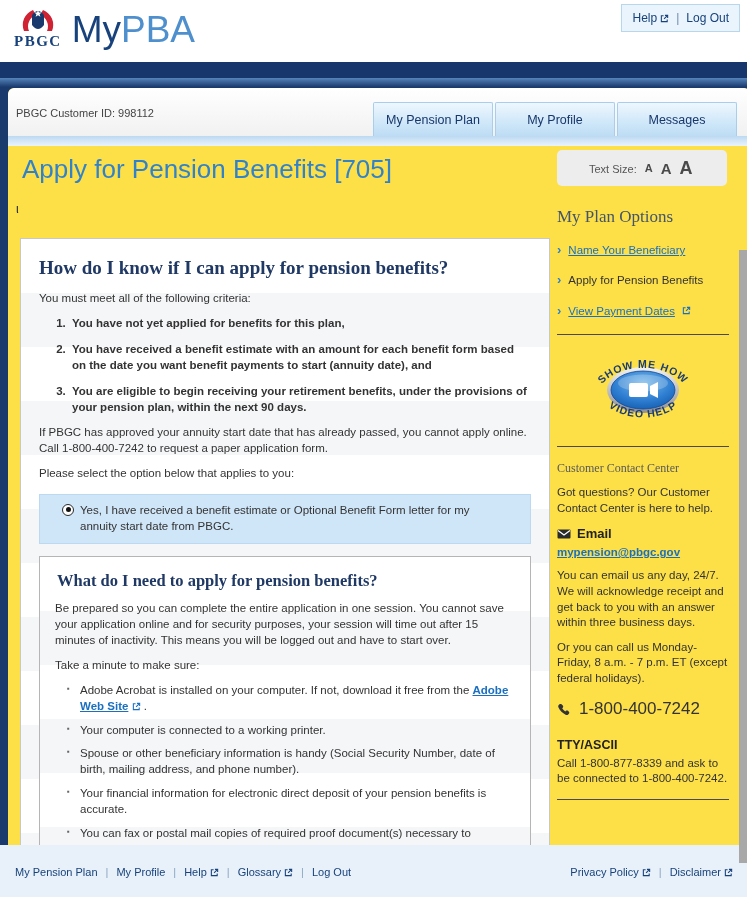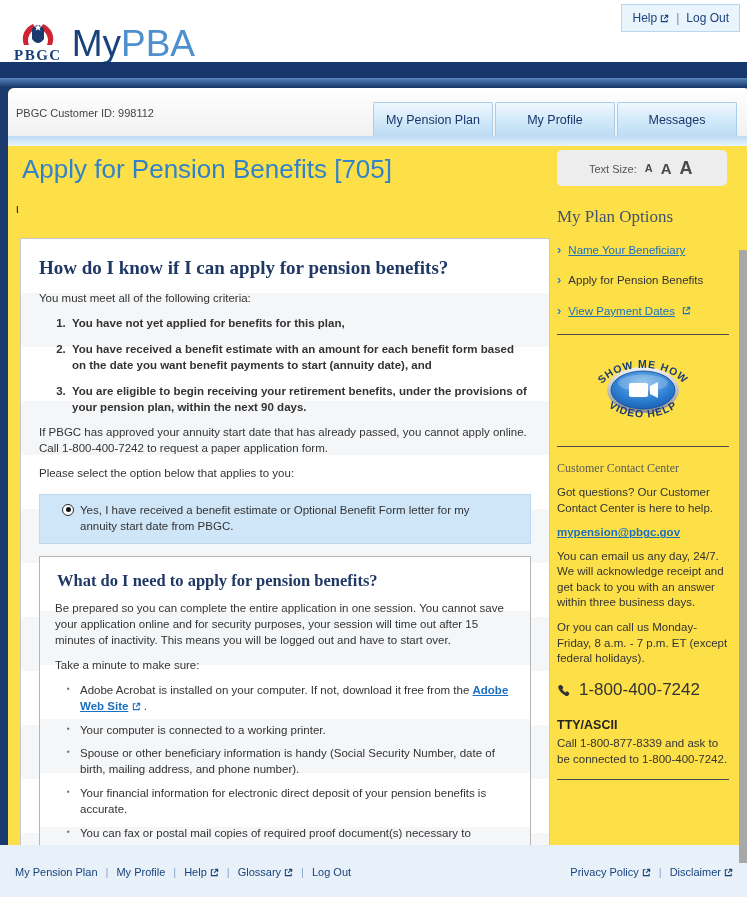--- a/index.html
+++ b/index.html
@@ -4,21 +4,21 @@
 <style>
   * { margin:0; padding:0; box-sizing:border-box; }
   html,body { background:#fff; }
   .page {
     position:relative; width:747px; height:897px; overflow:hidden;
     font-family:"Liberation Sans", sans-serif; color:#333; background:#fff;
   }
 
   
   .hdr { position:absolute; top:0; left:0; right:0; height:62px; background:#fff; }
-  .logo-wrap { position:absolute; left:14px; top:18px; display:flex; align-items:flex-end; }
+  .logo-wrap { position:absolute; left:14px; top:4px; display:flex; align-items:flex-end; }
   .eagle { display:block; margin:0 auto 1px; }
   .pbgc-block { text-align:center; }
   .pbgc-word { font-family:"Liberation Serif", serif; font-weight:bold; font-size:15px;
     color:#17427c; letter-spacing:1.5px; }
   .brand { font-size:37px; margin-left:10px; line-height:1; letter-spacing:0; padding-bottom:2px;}
   .brand .my { color:#17427c; }
   .brand .pba { color:#4e8fce; }
   .help-box { position:absolute; right:7px; top:4px; height:28px; padding:0 10px;
     background:#e9f4fc; border:1px solid #b9d7ec; display:flex; align-items:center; gap:7px;
     font-size:12px; color:#17427c; }
@@ -270,20 +270,27 @@
             <textPath href="#arcB" startOffset="50%" text-anchor="middle">VIDEO HELP</textPath>
           </text>
         </svg>
       </div>
 
       <hr class="sb-hr">
 
       <h2 class="cc-head">Customer Contact Center</h2>
       <p>Got questions? Our Customer Contact Center is here to help.</p>
 
+      <div class="email-row">
+        <svg width="14" height="10" viewBox="0 0 14 10">
+            <rect x="0.5" y="0.5" width="13" height="9" rx="1" fill="#2b2b2b"></rect>
+            <path d="M1 1.5 L7 6 L13 1.5" stroke="#fff" stroke-width="1.3" fill="none"></path>
+          </svg>
+        <span>Email</span>
+      </div>
       <a class="email-link">mypension@pbgc.gov</a>
 
       <p>You can email us any day, 24/7. We will acknowledge receipt and get back to you with an answer within three business days.</p>
       <p>Or you can call us Monday-Friday, 8 a.m. - 7 p.m. ET (except federal holidays).</p>
 
       <div class="phone-row">
         <svg width="15" height="15" viewBox="0 0 20 20">
             <path d="M14.7 11.8c-.9-.8-2-.8-2.8 0l-.8.8c-1.7-1-3.2-2.4-4.2-4.2l.8-.8c.8-.8.8-1.9 0-2.8L6 3.1c-.8-.8-1.9-.8-2.7 0l-1 .9c-.8.9-.9 2.2-.3 3.4 1.9 4.2 5.3 7.6 9.5 9.5 1.2.6 2.5.5 3.4-.3l.9-1c.8-.8.8-1.9 0-2.7l-1.1-1.1z" fill="#333"></path>
           </svg>
         <span>1-800-400-7242</span>

